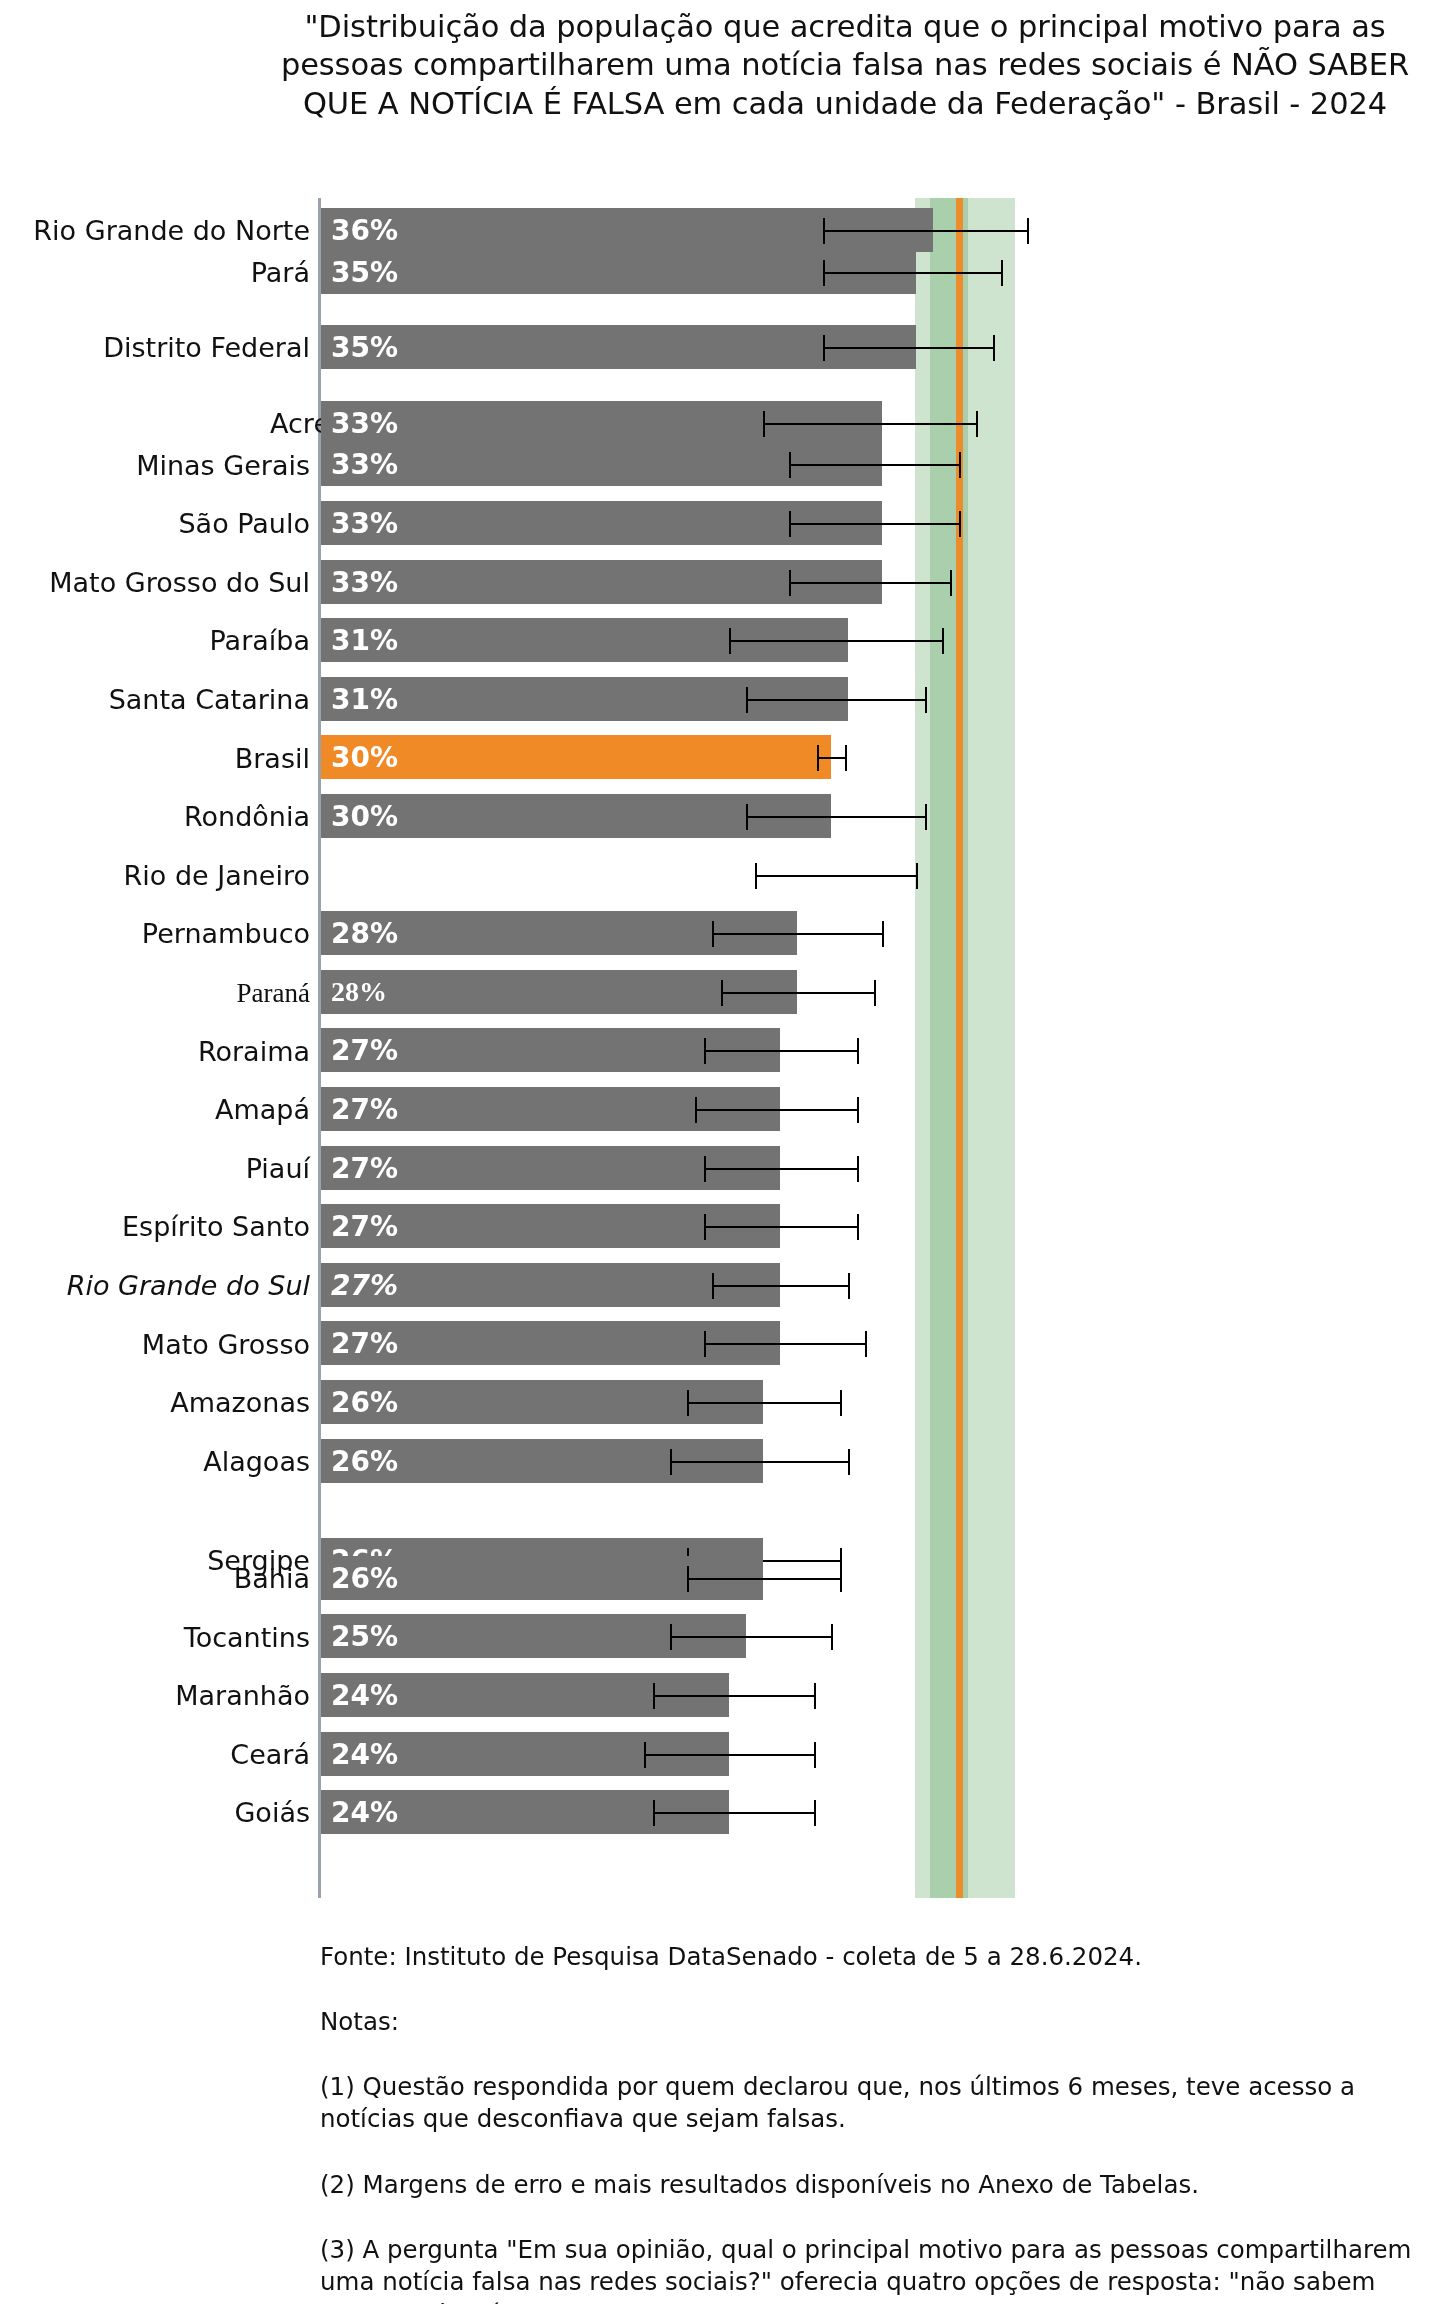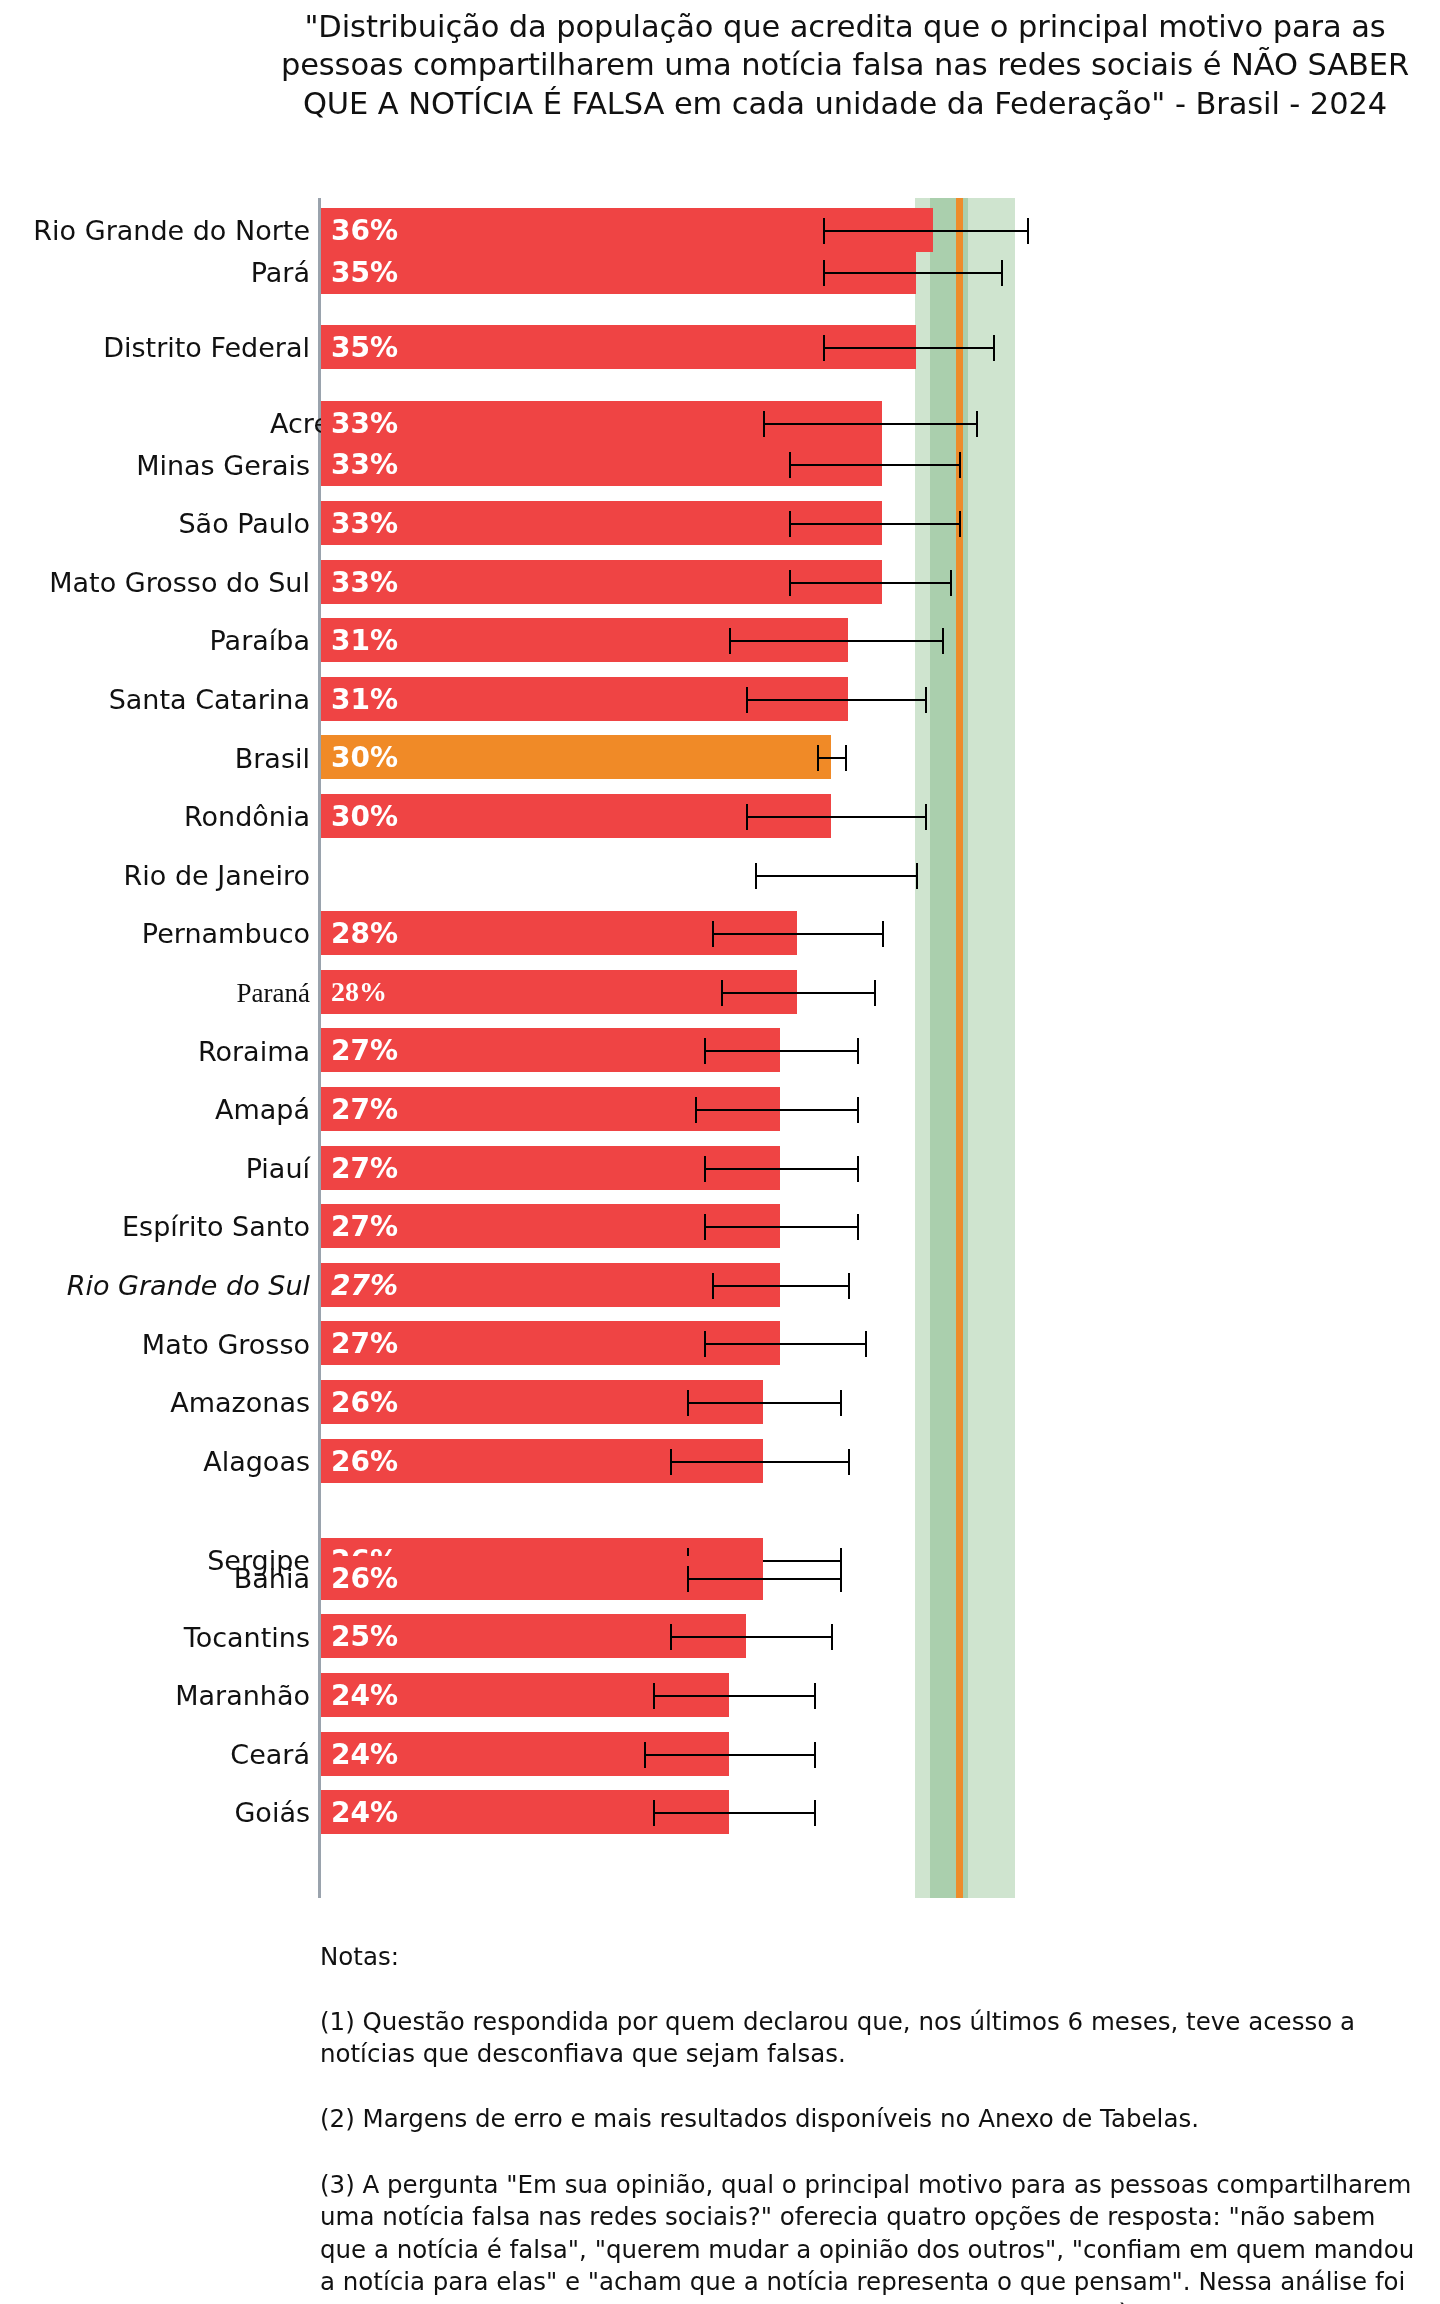--- a/index.html
+++ b/index.html
@@ -92,21 +92,21 @@
     line-height: 1.05;
     top: 50%;
     transform: translateY(-50%);
     white-space: pre-line;
   }
   .bar {
     position: absolute;
     left: 321px;
     top: 6px;
     height: 44px;
-    background: #ef4444;
+    background: #737373;
   }
   .bar.highlight {
     background: #f08a27;
   }
   .bar-value {
     position: absolute;
     left: 10px;
     top: 50%;
     transform: translateY(-50%);
     font-size: 28px;
@@ -399,19 +399,20 @@
             <span class="bar-value">24%</span>
           </div>
           <div class="errbar" style="left: 652.5px; width: 161.5px;"></div>
           <div class="errcap" style="left: 652.5px;"></div>
           <div class="errcap" style="left: 814px;"></div>
         </div>
       </div>
   </div>
 
   <div class="notes">
+    <div>Fonte: Instituto de Pesquisa DataSenado - coleta de 5 a 28.6.2024.</div>
     <div>Notas:</div>
     <div>(1) Questão respondida por quem declarou que, nos últimos 6 meses, teve acesso a notícias que desconfiava que sejam falsas.</div>
     <div>(2) Margens de erro e mais resultados disponíveis no Anexo de Tabelas.</div>
     <div>(3) A pergunta "Em sua opinião, qual o principal motivo para as pessoas compartilharem uma notícia falsa nas redes sociais?" oferecia quatro opções de resposta: "não sabem que a notícia é falsa", "querem mudar a opinião dos outros", "confiam em quem mandou a notícia para elas" e "acham que a notícia representa o que pensam". Nessa análise foi apresentada apenas a porcentagem de cada unidade federativa às respostas correspondentes à opção "não sabem que a notícia é falsa".</div>
   </div>
 
 </div>
 
 </body></html>

